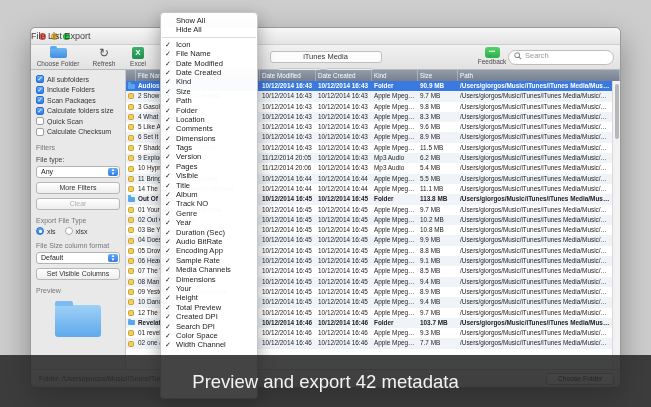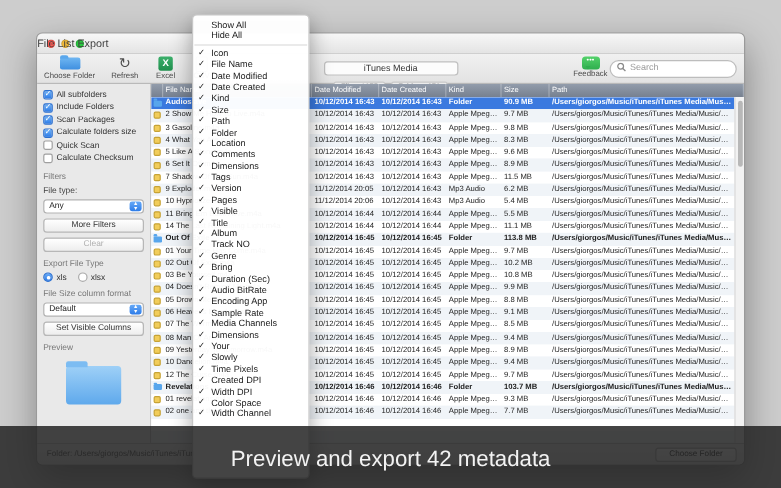--- a/index.html
+++ b/index.html
@@ -566,31 +566,31 @@
     <div class="mi"><span class="chk">✓</span><span class="milbl">Comments</span></div>
     <div class="mi"><span class="chk">✓</span><span class="milbl">Dimensions</span></div>
     <div class="mi"><span class="chk">✓</span><span class="milbl">Tags</span></div>
     <div class="mi"><span class="chk">✓</span><span class="milbl">Version</span></div>
     <div class="mi"><span class="chk">✓</span><span class="milbl">Pages</span></div>
     <div class="mi"><span class="chk">✓</span><span class="milbl">Visible</span></div>
     <div class="mi"><span class="chk">✓</span><span class="milbl">Title</span></div>
     <div class="mi"><span class="chk">✓</span><span class="milbl">Album</span></div>
     <div class="mi"><span class="chk">✓</span><span class="milbl">Track NO</span></div>
     <div class="mi"><span class="chk">✓</span><span class="milbl">Genre</span></div>
-    <div class="mi"><span class="chk">✓</span><span class="milbl">Bring</span></div>
+    <div class="mi"><span class="chk">✓</span><span class="milbl">Year</span></div>
     <div class="mi"><span class="chk">✓</span><span class="milbl">Duration (Sec)</span></div>
     <div class="mi"><span class="chk">✓</span><span class="milbl">Audio BitRate</span></div>
     <div class="mi"><span class="chk">✓</span><span class="milbl">Encoding App</span></div>
     <div class="mi"><span class="chk">✓</span><span class="milbl">Sample Rate</span></div>
     <div class="mi"><span class="chk">✓</span><span class="milbl">Media Channels</span></div>
     <div class="mi"><span class="chk">✓</span><span class="milbl">Dimensions</span></div>
     <div class="mi"><span class="chk">✓</span><span class="milbl">Your</span></div>
-    <div class="mi"><span class="chk">✓</span><span class="milbl">Slowly</span></div>
-    <div class="mi"><span class="chk">✓</span><span class="milbl">Time Pixels</span></div>
+    <div class="mi"><span class="chk">✓</span><span class="milbl">Height</span></div>
+    <div class="mi"><span class="chk">✓</span><span class="milbl">Total Preview</span></div>
     <div class="mi"><span class="chk">✓</span><span class="milbl">Created DPI</span></div>
-    <div class="mi"><span class="chk">✓</span><span class="milbl">Width DPI</span></div>
+    <div class="mi"><span class="chk">✓</span><span class="milbl">Search DPI</span></div>
     <div class="mi"><span class="chk">✓</span><span class="milbl">Color Space</span></div>
     <div class="mi"><span class="chk">✓</span><span class="milbl">Width Channel</span></div>
   </div>
 
 <div class="caption">
   <div class="capline">Preview and export 42 metadata</div>
 </div>
 
 </body></html>

